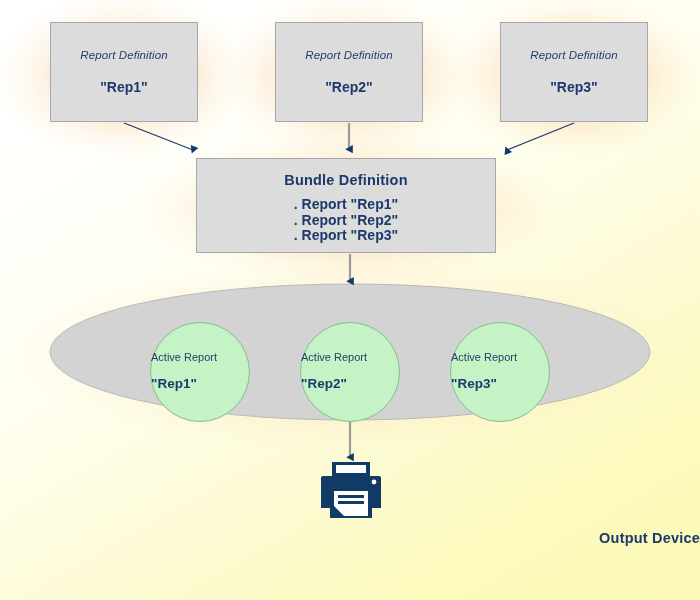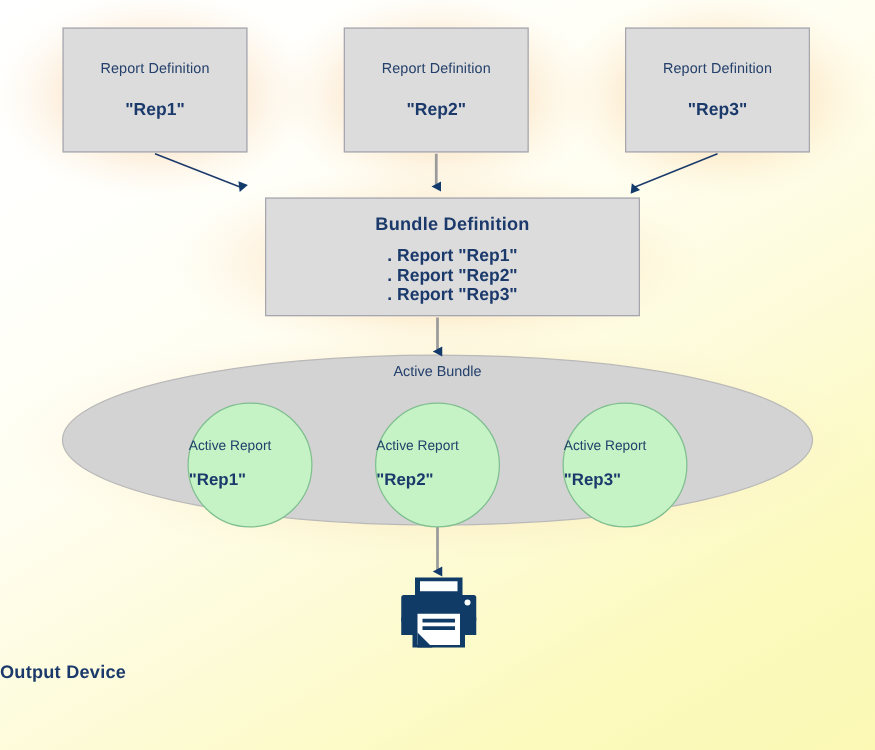--- a/index.html
+++ b/index.html
@@ -49,36 +49,37 @@
     box-sizing: border-box;
     background: #dcdcdc;
     border: 1px solid #a6a6ae;
     text-align: center;
     color: #1f3864;
   }
   .box .caption {
     font-size: 11.5px;
     color: #24406b;
     letter-spacing: .1px;
+    font-style: italic;
   }
   .box .name {
     font-size: 14px;
     font-weight: bold;
     color: #1b3a6b;
   }
 
   #box-rep1 { left: 50px;  top: 22px; width: 148px; height: 100px; }
   #box-rep2 { left: 275px; top: 22px; width: 148px; height: 100px; }
   #box-rep3 { left: 500px; top: 22px; width: 148px; height: 100px; }
 
   .box-rd .caption { margin-top: 26px; }
   .box-rd .name    { margin-top: 18px; }
 
   #box-bundle {
-    left: 212px;
+    left: 196px;
     top: 158px;
     width: 300px;
     height: 95px;
   }
   #box-bundle .title {
     font-size: 14.5px;
     font-weight: bold;
     color: #1b3a6b;
     margin-top: 13px;
     letter-spacing: .2px;
@@ -137,21 +138,21 @@
     left: 316px;
     top: 460px;
     width: 70px;
     height: 64px;
   }
   #output-label {
     position: absolute;
     left: 0;
     top: 530px;
     width: 700px;
-    text-align: left;
+    text-align: right;
     font-size: 14.5px;
     font-weight: bold;
     color: #1b3a6b;
     letter-spacing: .2px;
   }
 </style>
 </head>
 <body>
 
 <div id="canvas">
@@ -213,21 +214,20 @@
 
     <line x1="349" y1="123" x2="349" y2="149" stroke="#9b9b9b" stroke-width="2.2" marker-end="url(#arrowNavy)"></line>
 
     <line x1="574" y1="123" x2="507" y2="150" stroke="#1b3a6b" stroke-width="1.2" marker-end="url(#arrowNavy)"></line>
 
     <line x1="350" y1="254" x2="350" y2="281" stroke="#9b9b9b" stroke-width="2.2" marker-end="url(#arrowNavy)"></line>
 
     <line x1="350" y1="421" x2="350" y2="457" stroke="#9b9b9b" stroke-width="2.2" marker-end="url(#arrowNavy)"></line>
   </svg>
 
-  <div id="ellipse-label">Active Bundle</div>
 
   <div class="circle" id="circle-rep1">
     <div class="caption">Active Report</div>
     <div class="name">"Rep1"</div>
   </div>
   <div class="circle" id="circle-rep2">
     <div class="caption">Active Report</div>
     <div class="name">"Rep2"</div>
   </div>
   <div class="circle" id="circle-rep3">

